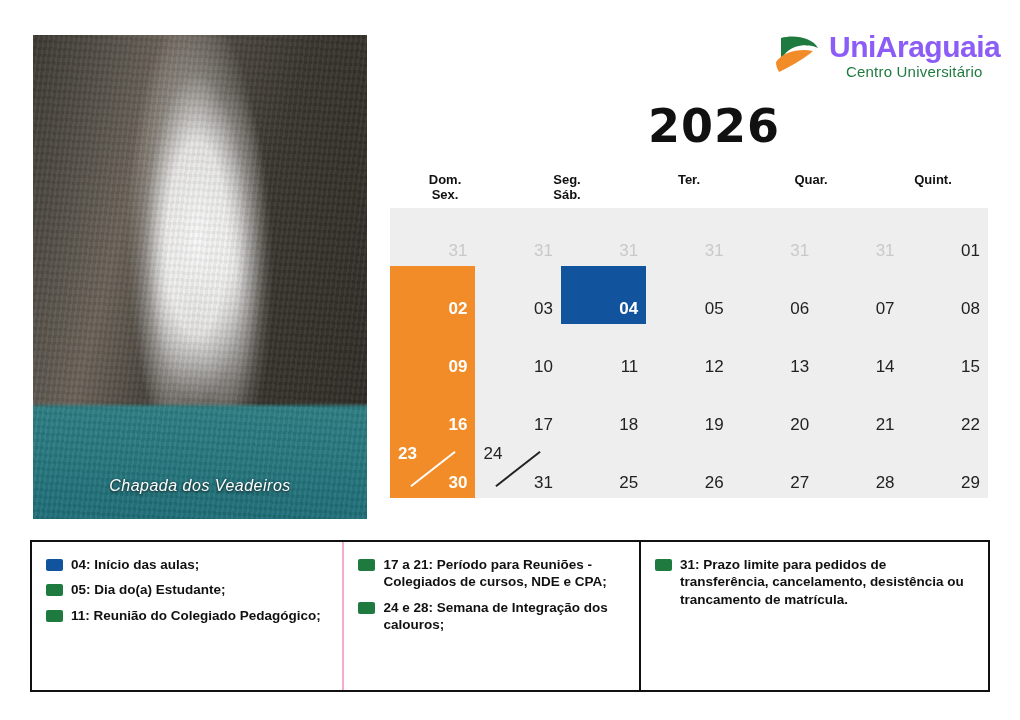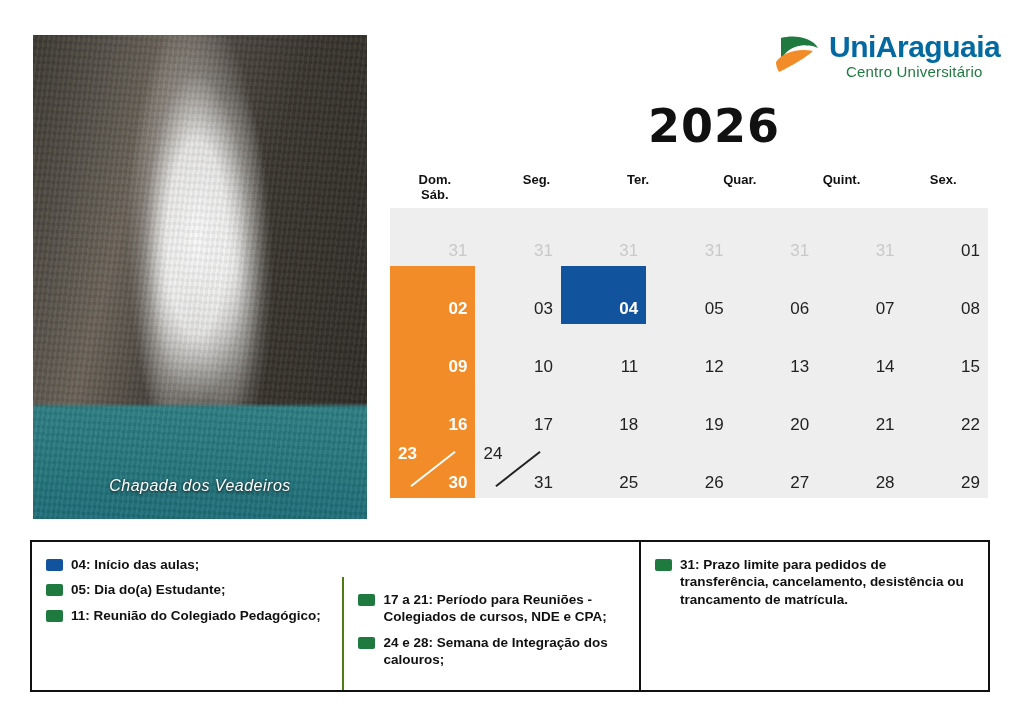--- a/index.html
+++ b/index.html
@@ -88,21 +88,21 @@
     top: 2px;
     width: 48px;
     height: 46px;
   }
   .logo-text-main {
     position: absolute;
     left: 56px;
     top: 0px;
     font-size: 30px;
     font-weight: bold;
-    color: #0369a1;
+    color: #8b5cf6;
     letter-spacing: -0.5px;
     white-space: nowrap;
   }
   .logo-text-sub {
     position: absolute;
     left: 57px;
     top: 33px;
     font-size: 15px;
     color: #1f7a3f;
     letter-spacing: .2px;
@@ -137,21 +137,21 @@
 
   
   .calendar {
     position: absolute;
     left: 390px;
     top: 172px;
     width: 598px;
   }
   .weekdays {
     display: grid;
-    grid-template-columns: repeat(6, 1fr);
+    grid-template-columns: repeat(5, 1fr);
     column-gap: 12px;
     margin-bottom: 6px;
   }
   .weekday {
     text-align: center;
     font-size: 13px;
     font-weight: bold;
     color: #111111;
   }
   .weeks {
@@ -205,21 +205,21 @@
     height: 152px;
     border: 2px solid #111111;
     box-sizing: border-box;
     display: flex;
   }
   .legend-col {
     box-sizing: border-box;
     padding: 14px 14px 10px 14px;
   }
   .legend-col.c1 { width: 330px; }
-  .legend-col.c2 { width: 315px; border-left: 2px solid #4d7c0f; margin-top: 35px; }
+  .legend-col.c2 { width: 315px; border-left: 2px solid #f9a8d4; }
   .legend-col.c3 { width: 371px; border-left: 2px solid #111111; }
   .legend-item {
     display: flex;
     align-items: flex-start;
     margin-bottom: 8px;
   }
   .swatch {
     flex: 0 0 auto;
     width: 17px;
     height: 12px;

